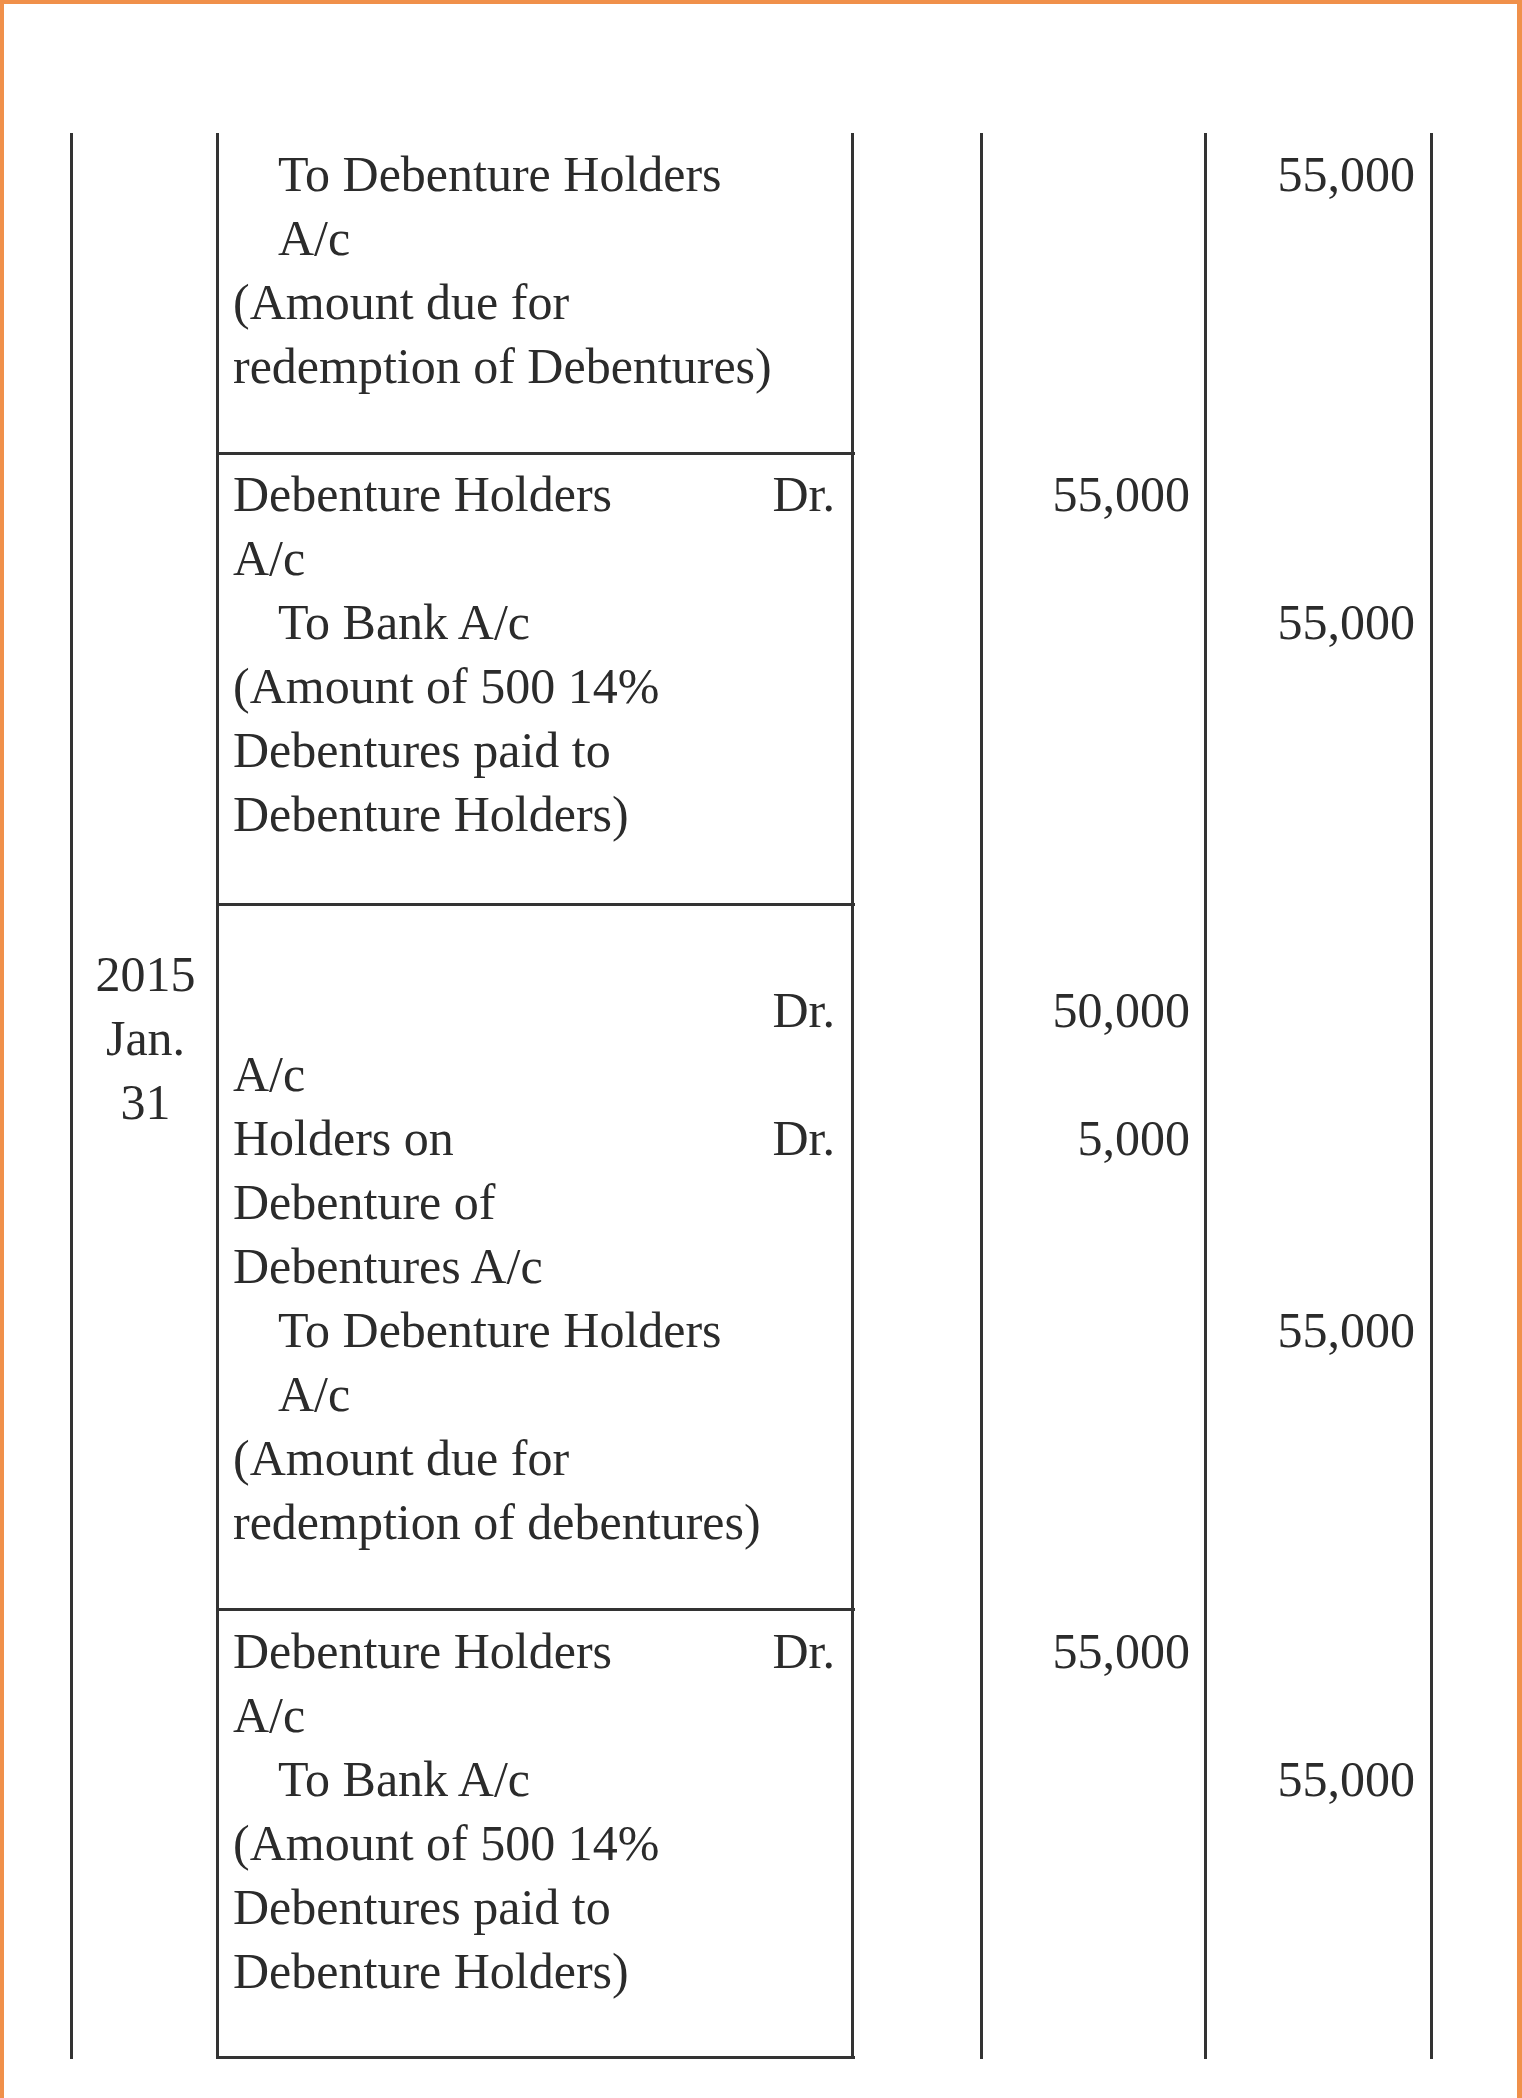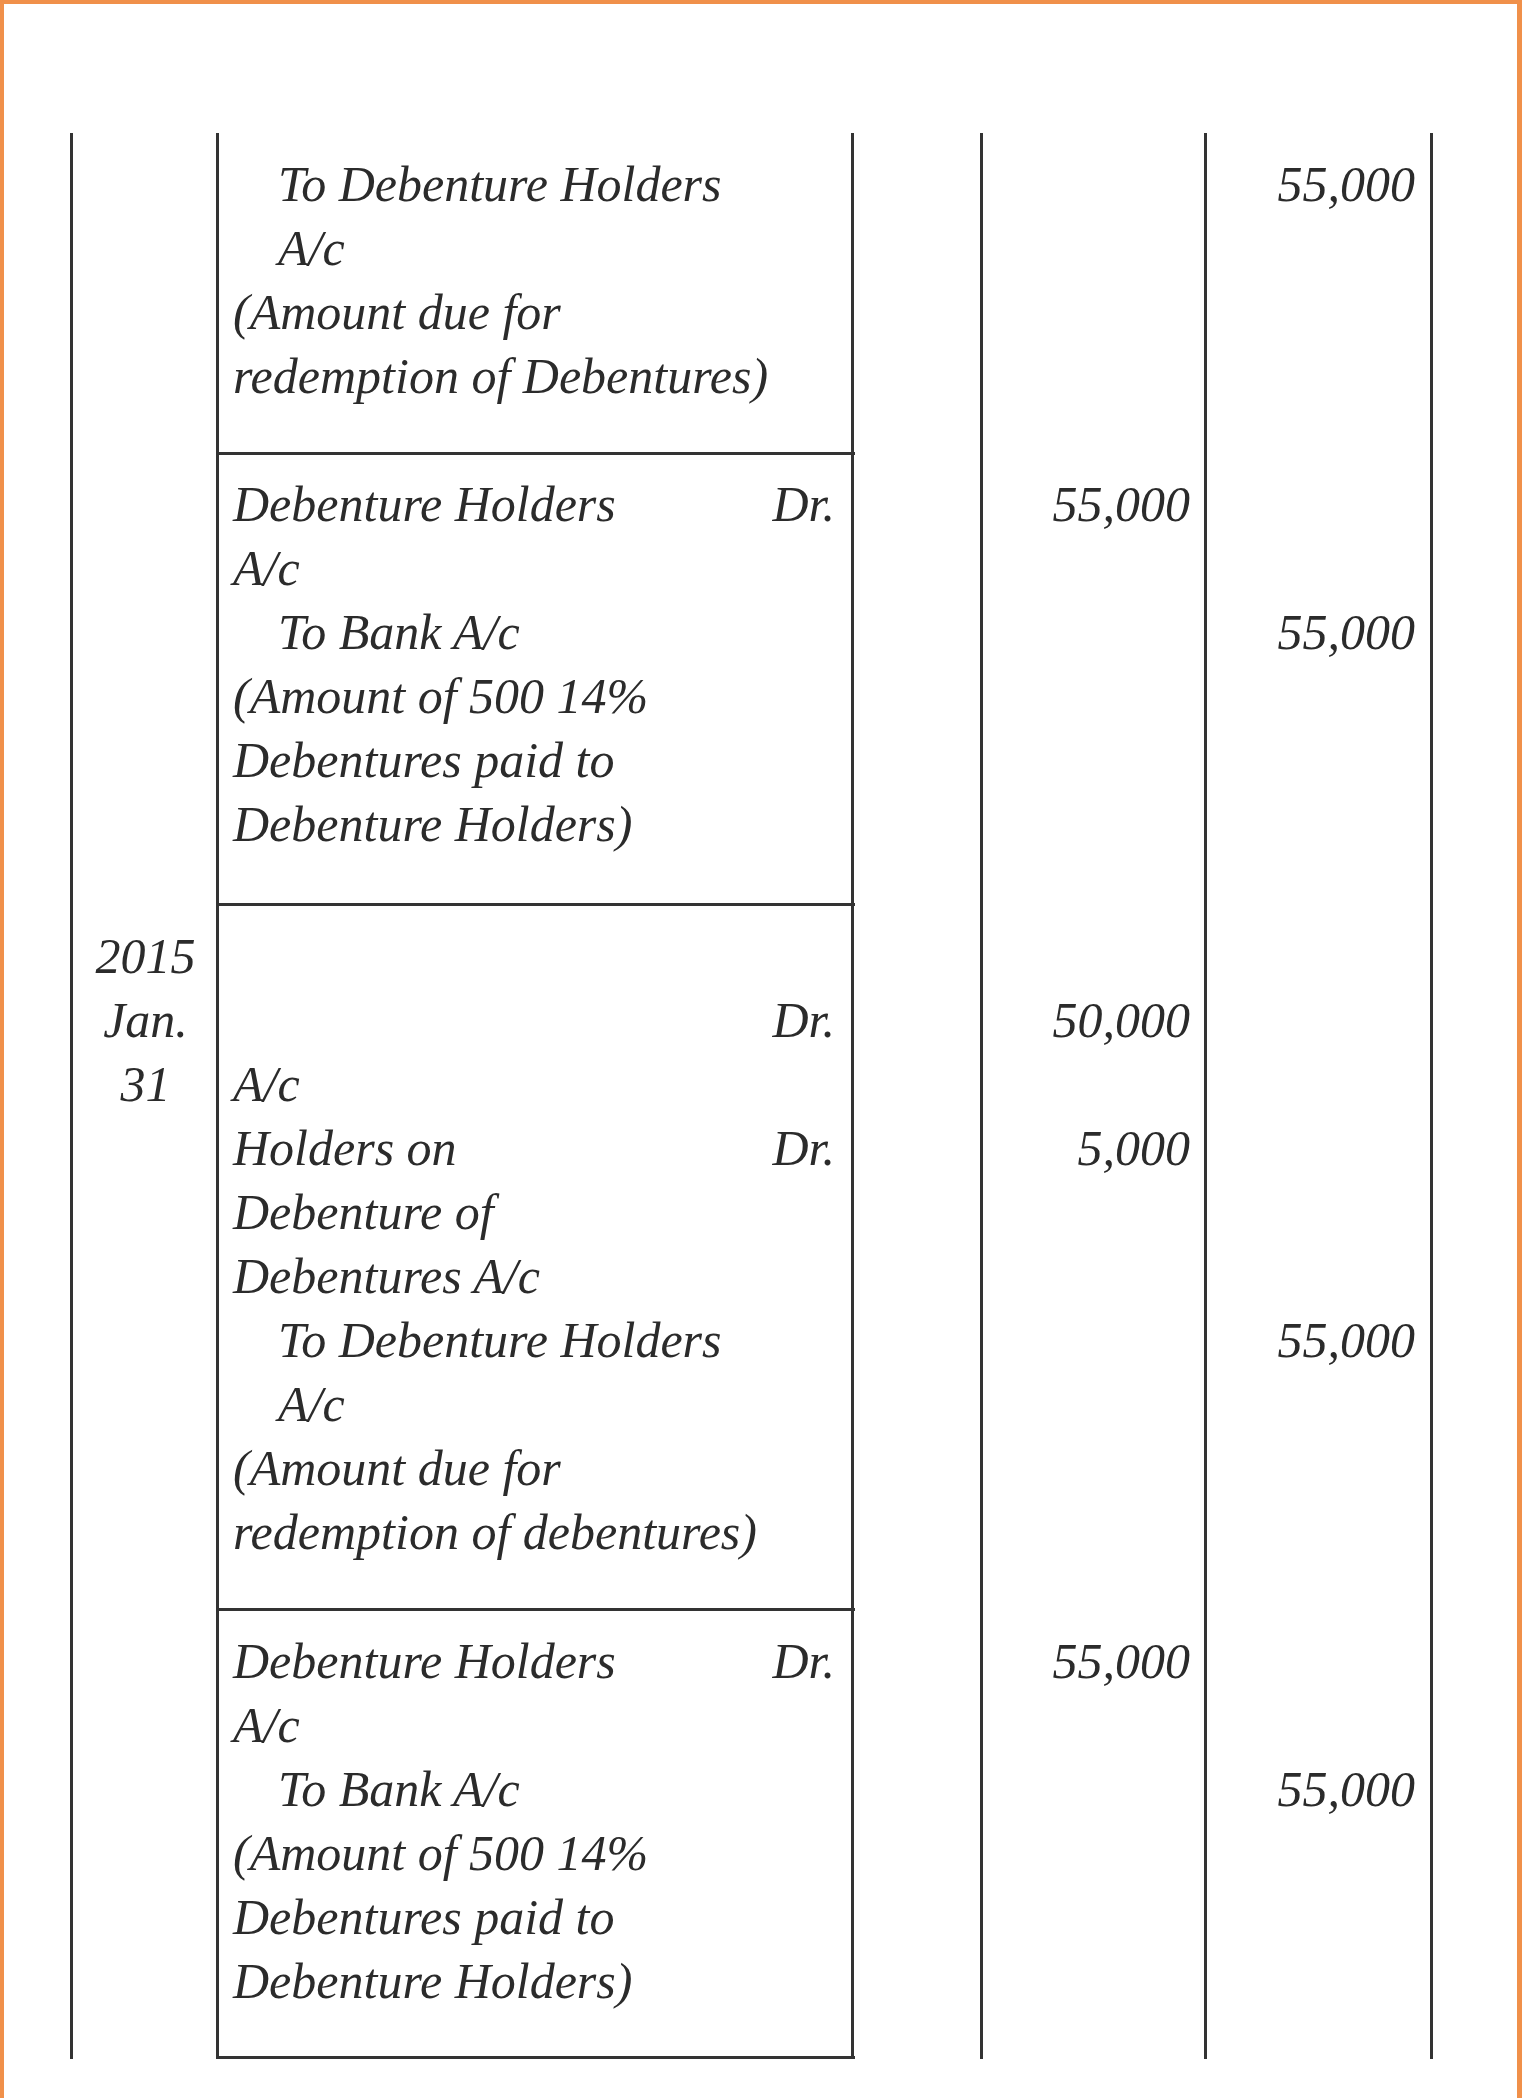--- a/index.html
+++ b/index.html
@@ -11,22 +11,22 @@
   }
   .frame-top { position: absolute; left: 0; top: 0; width: 1522px; height: 4px; background: #f0904a; }
   .frame-left { position: absolute; left: 0; top: 0; width: 4px; height: 2098px; background: #f0904a; }
   .frame-right { position: absolute; left: 1517px; top: 0; width: 5px; height: 2098px; background: #f0904a; }
 
   .vline { position: absolute; top: 133px; height: 1926px; width: 3px; background: #333333; }
   .hline { position: absolute; left: 217px; width: 638px; height: 3px; background: #333333; }
 
   .entry { position: absolute; left: 0; width: 1522px; }
   .row { position: relative; height: 64px; line-height: 64px; font-size: 50px; white-space: nowrap; }
-  .cell { position: absolute; top: 16px; height: 64px; font-style: italic; }
-  .date { left: 74px; width: 143px; text-align: center; }
+  .cell { position: absolute; top: 6px; height: 64px; }
+  .date { left: 74px; width: 143px; text-align: center; margin-top: 28px; }
   .part { left: 233px; }
   .part.indent { left: 278px; }
   .dr { left: 740px; width: 95px; text-align: right; }
   .debit { left: 990px; width: 200px; text-align: right; }
   .credit { left: 1215px; width: 200px; text-align: right; }
 </style>
 </head>
 <body>
 
 <div class="frame-top"></div>

